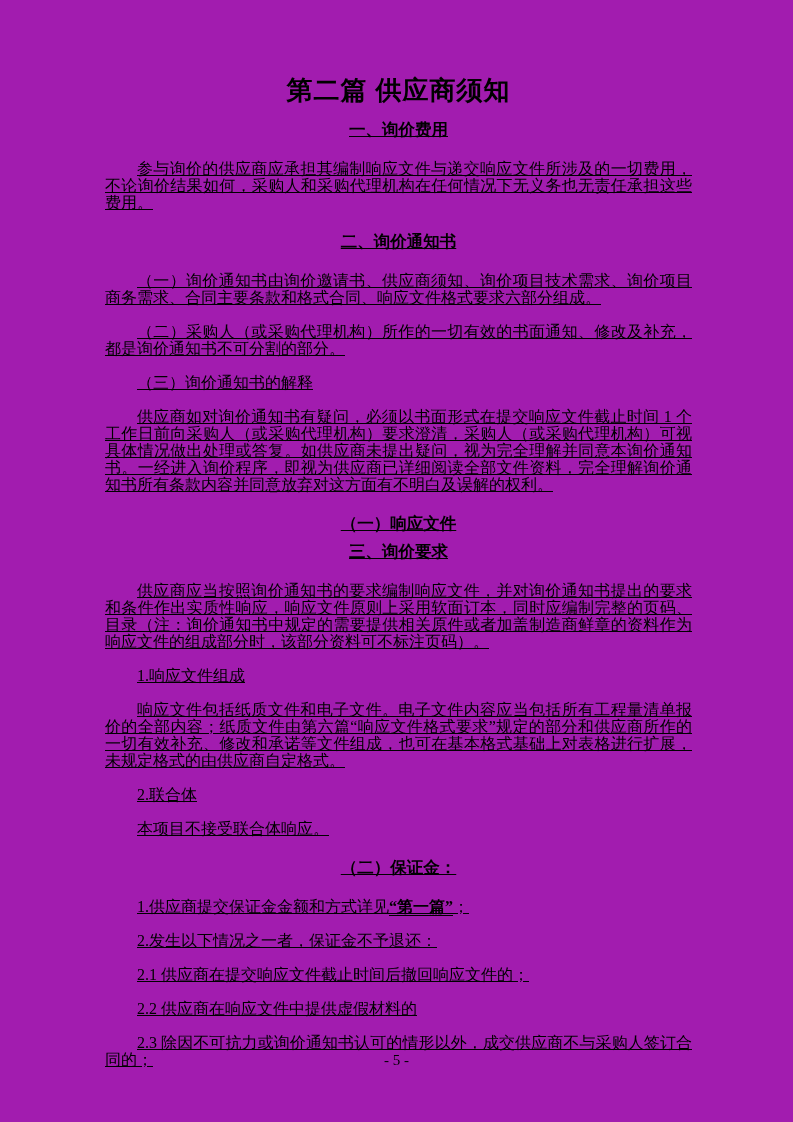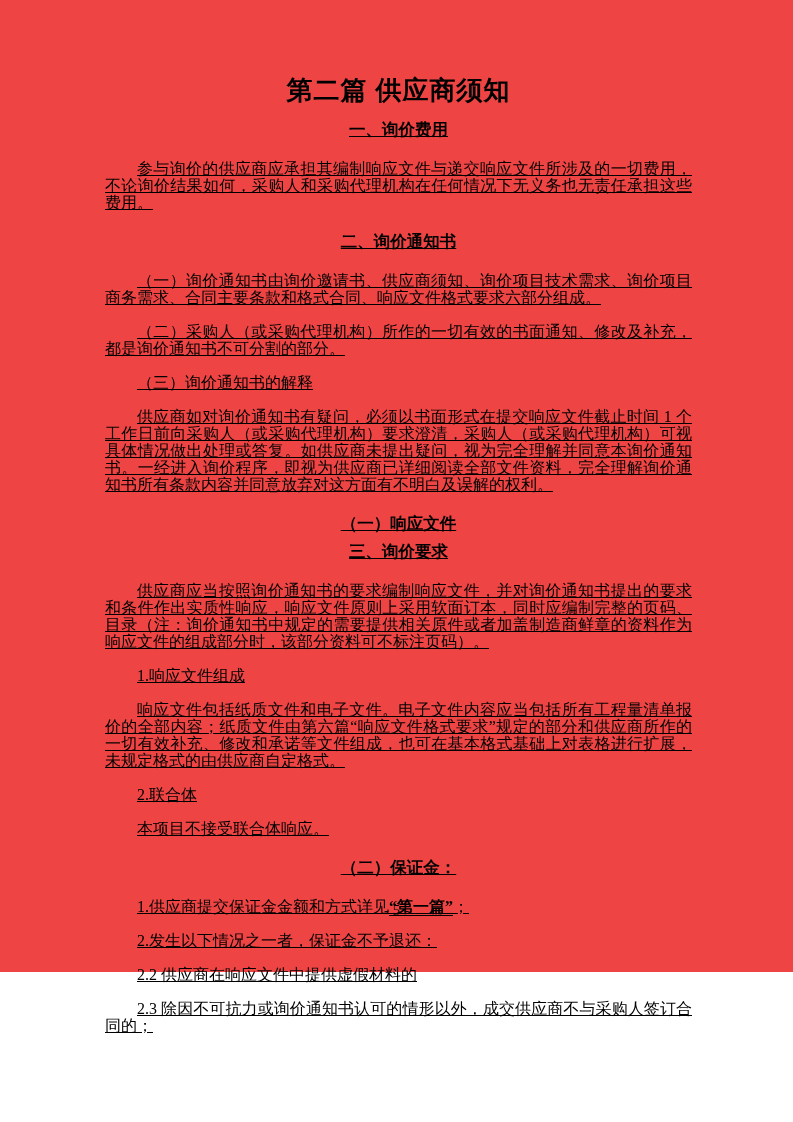--- a/index.html
+++ b/index.html
@@ -11,23 +11,23 @@
     width: 793px;
     height: 1122px;
     overflow: hidden;
     color: #000000;
     font-family: "Liberation Serif", "DejaVu Serif", serif;
   }
   .page {
     position: relative;
     box-sizing: border-box;
     width: 793px;
-    height: 972px;
+    height: 1122px;
     padding: 72px 84px 0 88px;
-    background: #ef4444;
+    background: #a21caf;
   }
   .doc-title {
     margin: 0 0 8px 0;
     font-family: "Liberation Sans", "DejaVu Sans", sans-serif;
     font-weight: 700;
     font-size: 26px;
     line-height: 36px;
     text-align: center;
     letter-spacing: 1px;
   }
@@ -88,19 +88,20 @@
     <p class="heading">三、询价要求</p>
     <p class="para">供应商应当按照询价通知书的要求编制响应文件，并对询价通知书提出的要求和条件作出实质性响应，响应文件原则上采用软面订本，同时应编制完整的页码、目录（注：询价通知书中规定的需要提供相关原件或者加盖制造商鲜章的资料作为响应文件的组成部分时，该部分资料可不标注页码）。</p>
     <p class="para">1.响应文件组成</p>
     <p class="para">响应文件包括纸质文件和电子文件。电子文件内容应当包括所有工程量清单报价的全部内容；纸质文件由第六篇“响应文件格式要求”规定的部分和供应商所作的一切有效补充、修改和承诺等文件组成，也可在基本格式基础上对表格进行扩展，未规定格式的由供应商自定格式。</p>
     <p class="para">2.联合体</p>
     <p class="para">本项目不接受联合体响应。</p>
 
     <p class="heading">（二）保证金：</p>
     <p class="para"><span>1.供应商提交保证金金额和方式详见</span><span class="em-ref">“第一篇”</span><span>；</span></p>
     <p class="para">2.发生以下情况之一者，保证金不予退还：</p>
+    <p class="para">2.1 供应商在提交响应文件截止时间后撤回响应文件的；</p>
     <p class="para">2.2 供应商在响应文件中提供虚假材料的</p>
     <p class="para">2.3 除因不可抗力或询价通知书认可的情形以外，成交供应商不与采购人签订合同的；</p>
   </div>
 
   <div class="page-footer">- 5 -</div>
 
 </div>
 
 </body></html>

